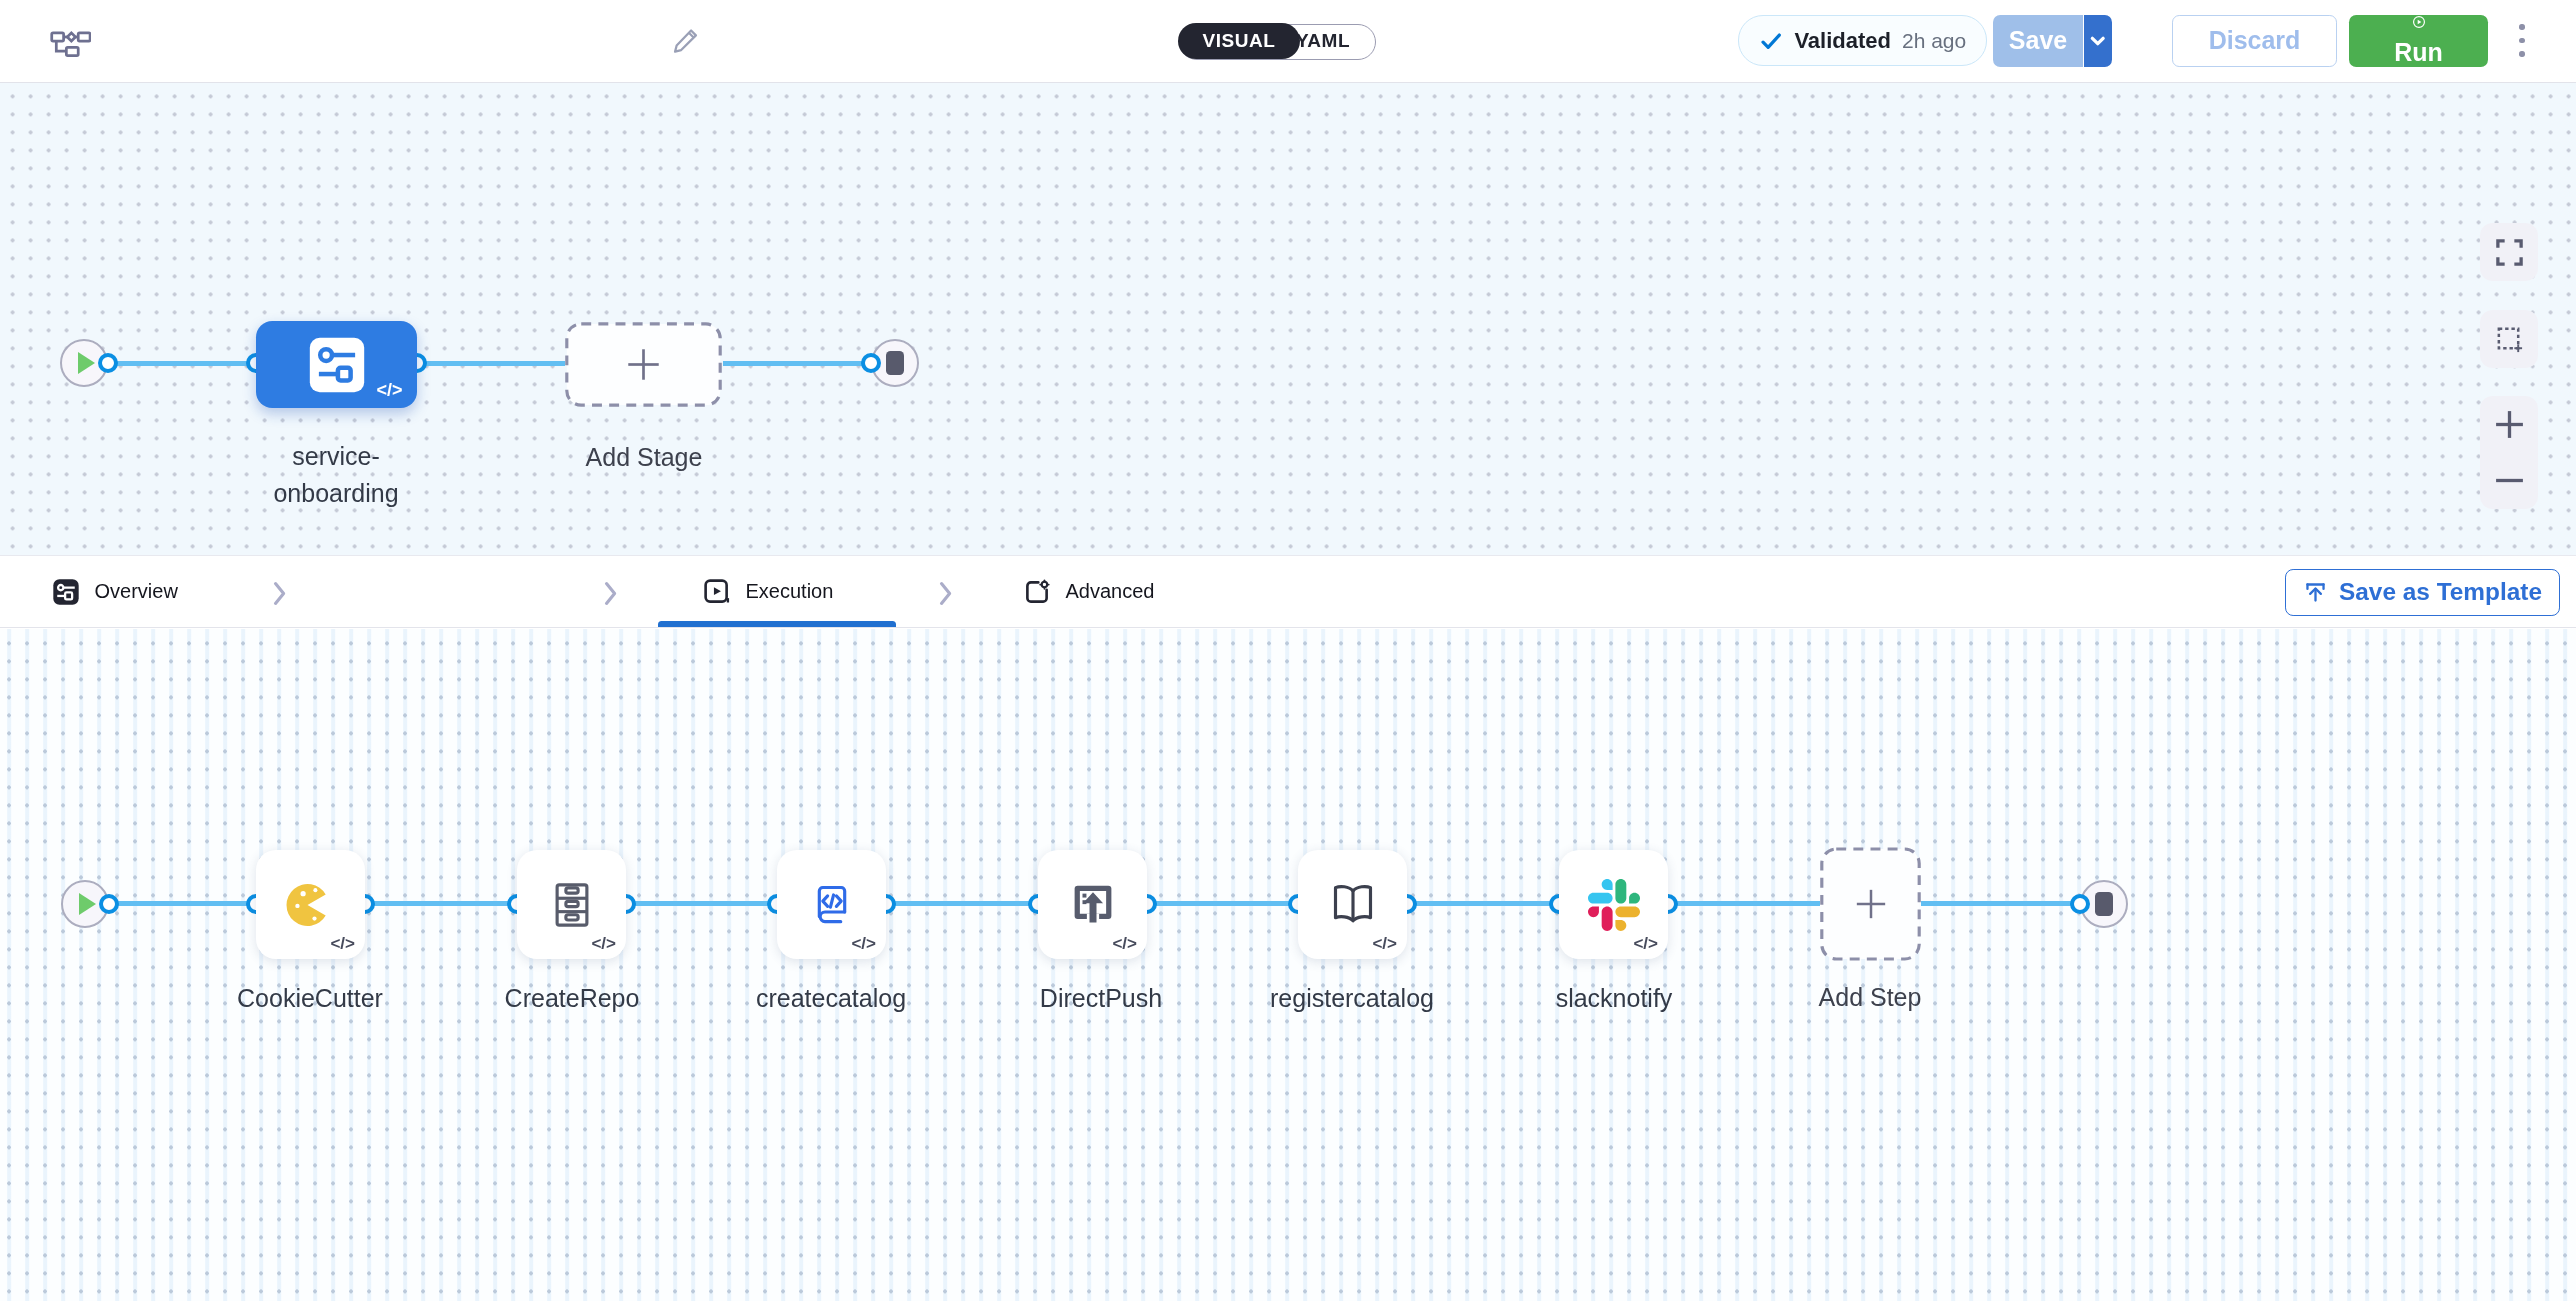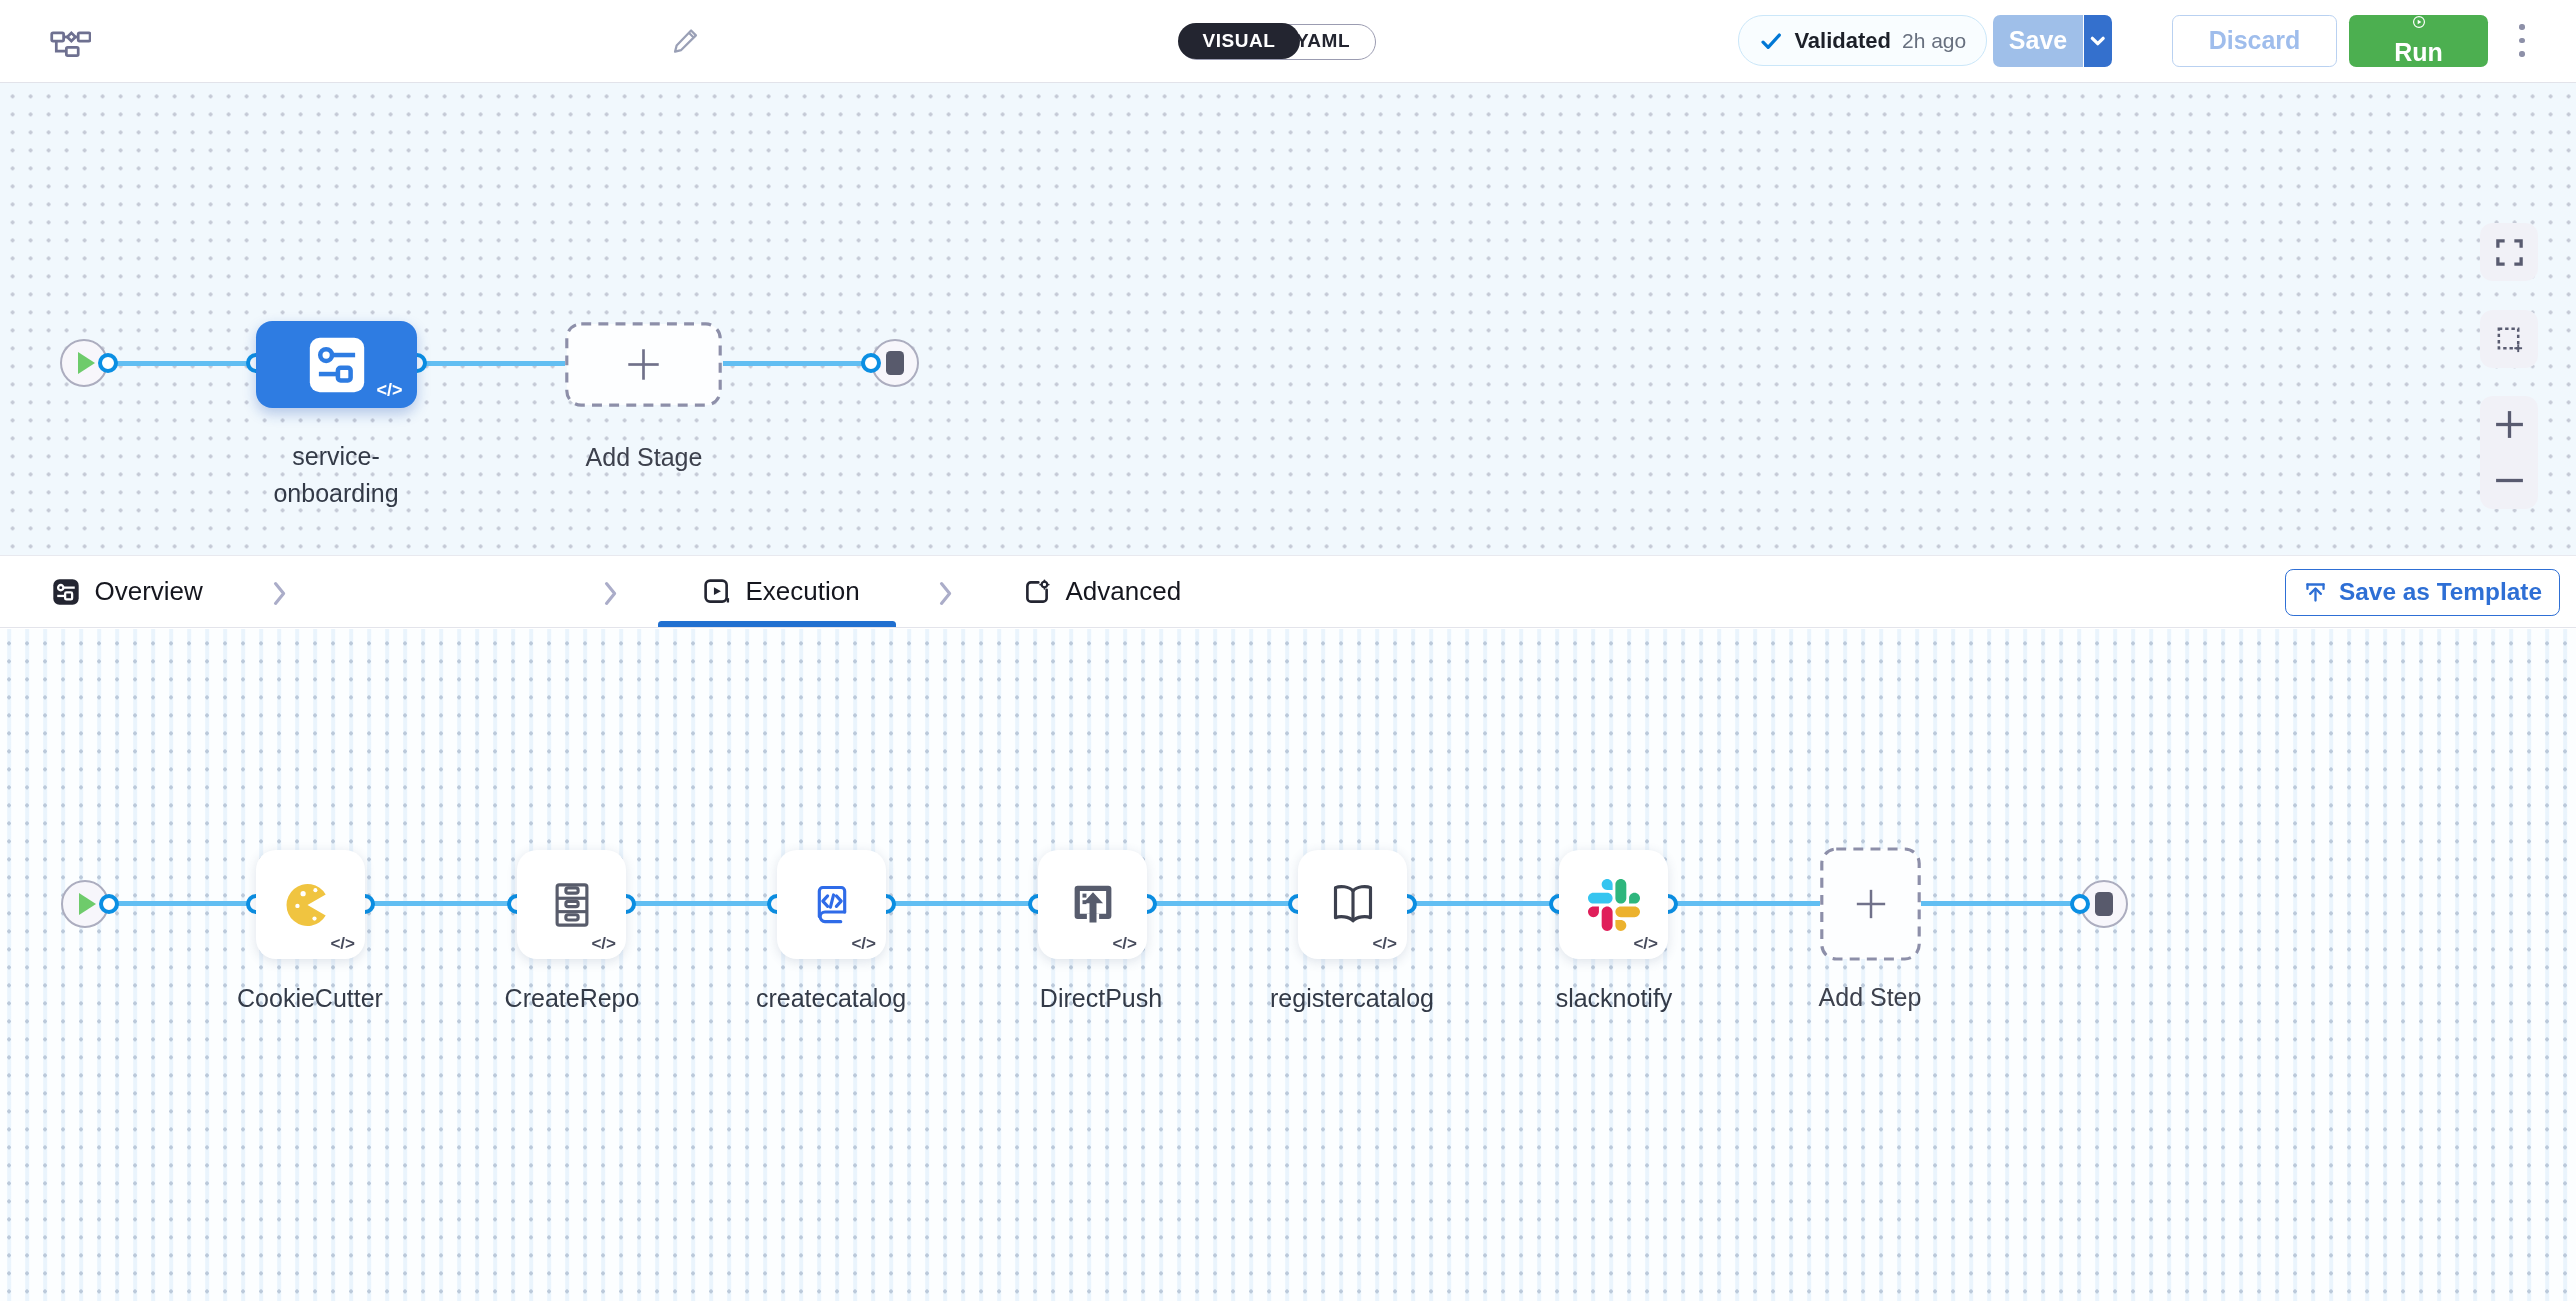--- a/index.html
+++ b/index.html
@@ -68,21 +68,21 @@
 
   .zoom-btn{position:absolute;left:2480px;width:58px;background:#f1f1f7;border-radius:12.7px;display:flex;
             align-items:center;justify-content:center;cursor:pointer;}
   .zoom-pill{position:absolute;left:2480px;width:58px;background:#f1f1f7;border-radius:12.7px;display:flex;
              flex-direction:column;align-items:center;justify-content:space-around;}
 
   
   .tabbar{position:absolute;left:0;top:555px;width:2576px;height:73px;background:#fff;
           border-top:0.9px solid #e8e9ef;border-bottom:0.9px solid #e3e4eb;box-sizing:border-box;z-index:5;}
   .tab{position:absolute;top:0;height:100%;display:flex;align-items:center;gap:14.5px;cursor:pointer;}
-  .tab .lbl{font-size:26px;color:#15161e;}
+  .tab .lbl{font-size:20px;color:#15161e;}
   .tab-sep{position:absolute;top:22px;}
   .tab-underline{position:absolute;left:658px;bottom:0;width:238px;height:6.3px;background:#2170d0;border-radius:3.6px 3.6px 0 0;}
   .tpl-btn{position:absolute;left:2285px;top:12.7px;width:275px;height:47px;box-sizing:border-box;background:#fff;
            border:1.8px solid #2e6fd5;border-radius:8.1px;color:#2e6fd5;font-size:24.4px;font-weight:bold;
            display:flex;align-items:center;justify-content:center;gap:11px;cursor:pointer;}
 
   
   .step-card{position:absolute;top:221px;width:109px;height:109px;background:#fff;border-radius:20px;
              box-shadow:0 2.7px 11px rgba(50,70,110,.14);display:flex;align-items:center;justify-content:center;cursor:pointer;}
   .code-badge{position:absolute;right:10px;bottom:5.4px;font-size:17px;font-weight:bold;color:#474b5c;}

